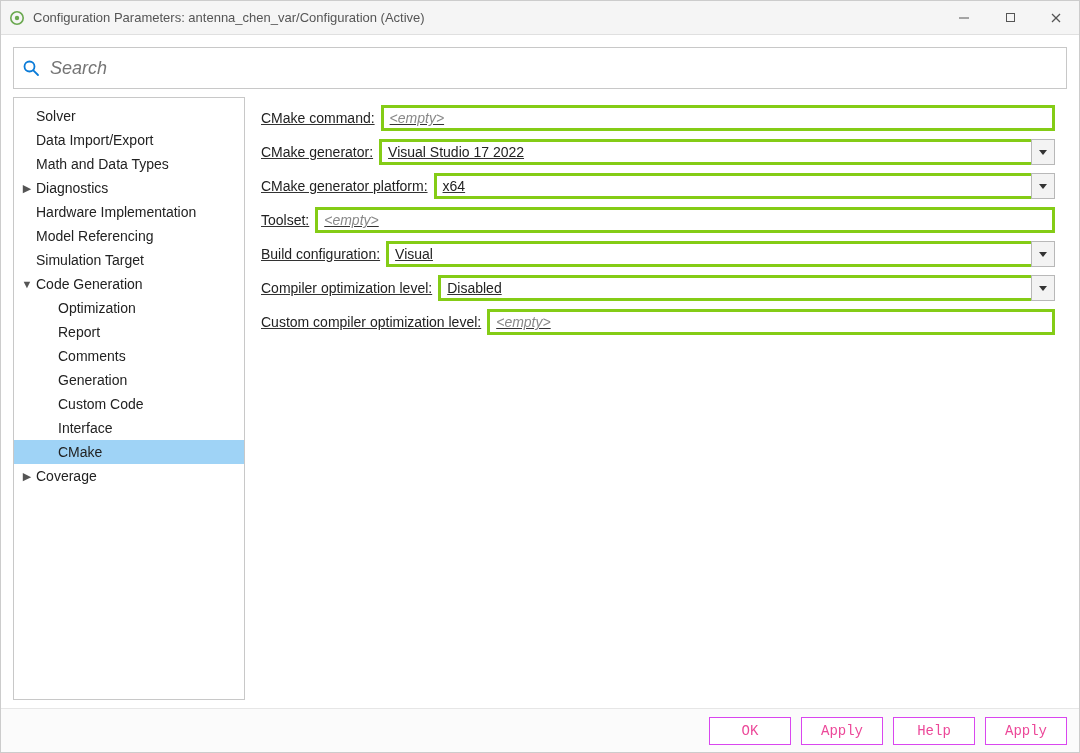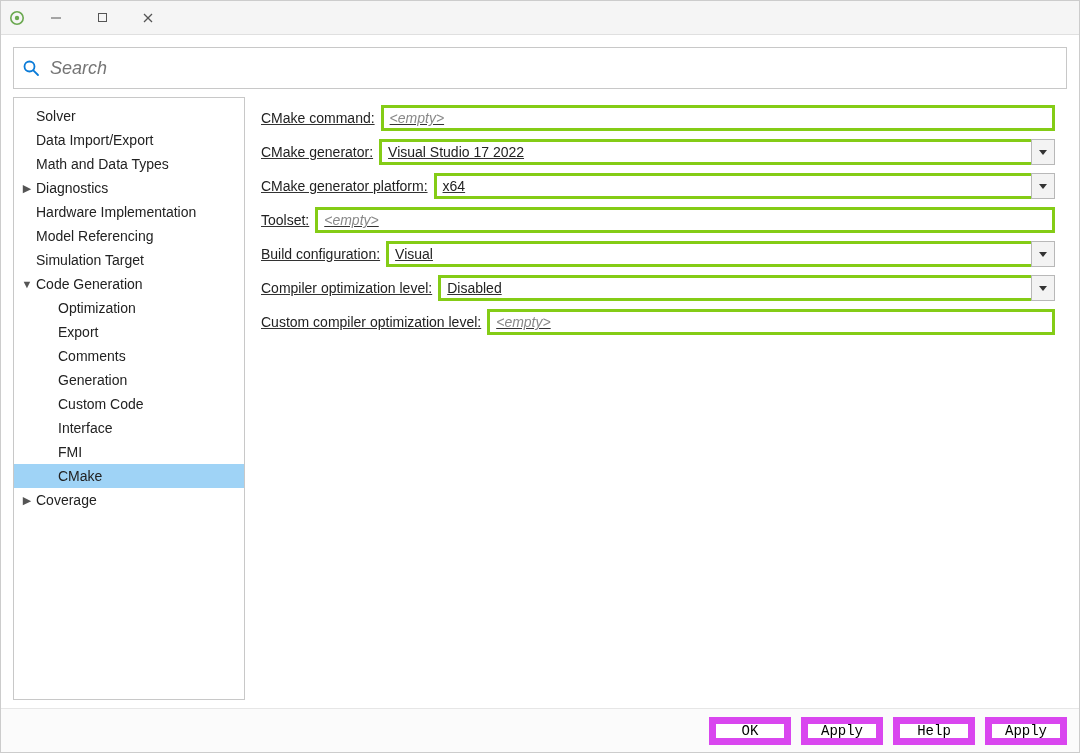--- a/index.html
+++ b/index.html
@@ -28,34 +28,35 @@
   .content { flex:1; padding:8px 12px 0 16px; overflow:auto;text-decoration:underline; }
   .row { display:flex; align-items:center; margin-bottom:8px; }
   .row .label { color:#222; padding-right:6px; white-space:nowrap; }
   .row .field { flex:1; height:26px; border:3px solid #84cc16; background:#fff; display:flex; align-items:center; padding:0 6px; font-size:14px; color:#222; }
   .row .field.empty { color:#888; font-style:italic; }
   .row .combo { flex:1; display:flex; }
   .row .combo .field { flex:1; border-right:none; }
   .row .combo .drop { width:24px; height:26px; border:1px solid #b8b8b8; border-left:1px solid #b8b8b8; background:#f3f3f3; display:flex; align-items:center; justify-content:center; }
 
   .footer { height:44px; border-top:1px solid #e6e6e6; background:#fbfbfb; display:flex; align-items:center; justify-content:flex-end; padding:0 12px; gap:10px; }
-  .btn { min-width:82px; height:28px; border:7px solid #d946ef; background:#fff; display:flex; align-items:center; justify-content:center; font-family:"Consolas","Courier New",monospace; font-size:14px; color:#000000; cursor:pointer; }
+  .btn { min-width:82px; height:28px; border:1px solid #d946ef; background:#fff; display:flex; align-items:center; justify-content:center; font-family:"Consolas","Courier New",monospace; font-size:14px; color:#ec4899; cursor:pointer; }
 </style>
 </head>
 <body>
 
 <div class="window">
 
   <div class="titlebar">
     <span class="app-icon">
       <svg viewBox="0 0 16 16" width="16" height="16">
         <circle cx="8" cy="8" r="6.2" fill="none" stroke="#6aa84f" stroke-width="1.6"></circle>
         <circle cx="8" cy="8" r="2.2" fill="#6aa84f"></circle>
       </svg>
     </span>
+    <span class="title">Configuration Parameters: antenna_chen_var/Configuration (Active)</span>
     <div class="winbtns">
       <div class="winbtn">
         <svg width="12" height="12" viewBox="0 0 12 12">
             <line x1="1" y1="6" x2="11" y2="6" stroke="#555" stroke-width="1"></line>
           </svg>
       </div>
       <div class="winbtn">
         <svg width="11" height="11" viewBox="0 0 11 11">
             <rect x="1.5" y="1.5" width="8" height="8" fill="none" stroke="#555" stroke-width="1"></rect>
           </svg>
@@ -112,41 +113,37 @@
         <div class="tree-item depth0">
           <span class="caret">▼</span>
           <span class="lbl">Code Generation</span>
         </div>
         <div class="tree-item depth1">
           <span class="caret"></span>
           <span class="lbl">Optimization</span>
         </div>
         <div class="tree-item depth1">
           <span class="caret"></span>
-          <span class="lbl">Export</span>
+          <span class="lbl">Report</span>
         </div>
         <div class="tree-item depth1">
           <span class="caret"></span>
           <span class="lbl">Comments</span>
         </div>
         <div class="tree-item depth1">
           <span class="caret"></span>
           <span class="lbl">Generation</span>
         </div>
         <div class="tree-item depth1">
           <span class="caret"></span>
           <span class="lbl">Custom Code</span>
         </div>
         <div class="tree-item depth1">
           <span class="caret"></span>
           <span class="lbl">Interface</span>
-        </div>
-        <div class="tree-item depth1">
-          <span class="caret"></span>
-          <span class="lbl">FMI</span>
         </div>
         <div class="tree-item depth1 selected">
           <span class="caret"></span>
           <span class="lbl">CMake</span>
         </div>
         <div class="tree-item depth0">
           <span class="caret">▶</span>
           <span class="lbl">Coverage</span>
         </div>
       </div>

